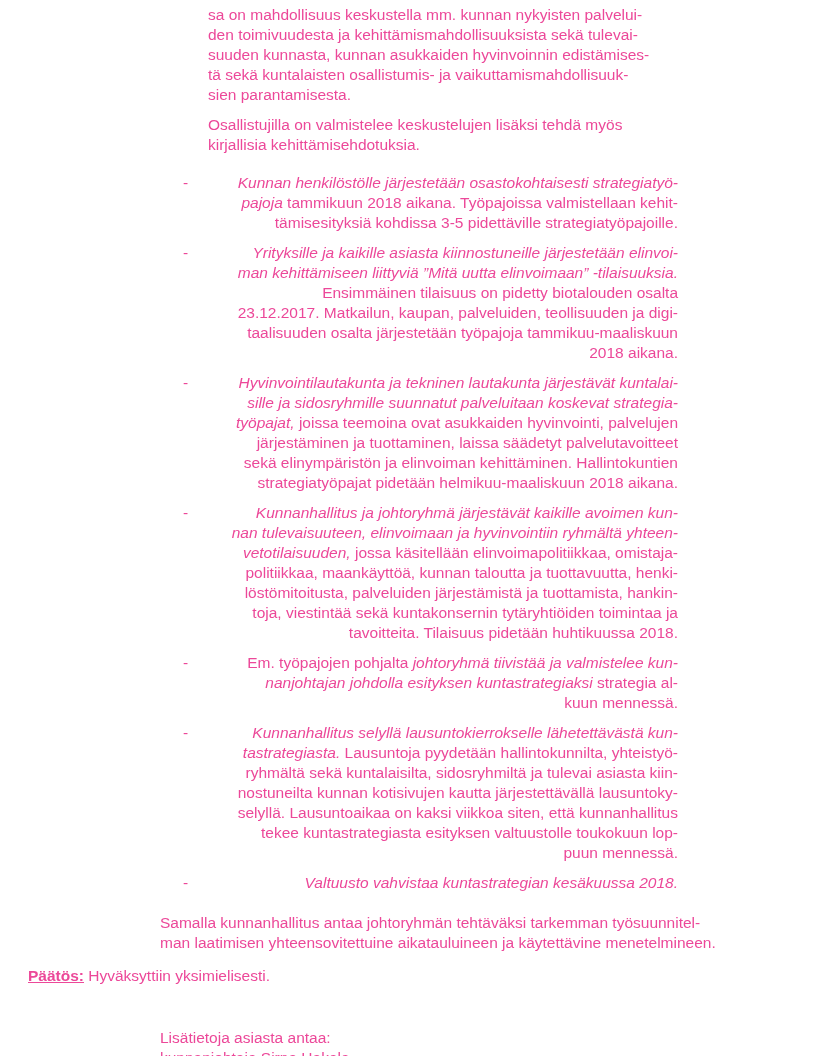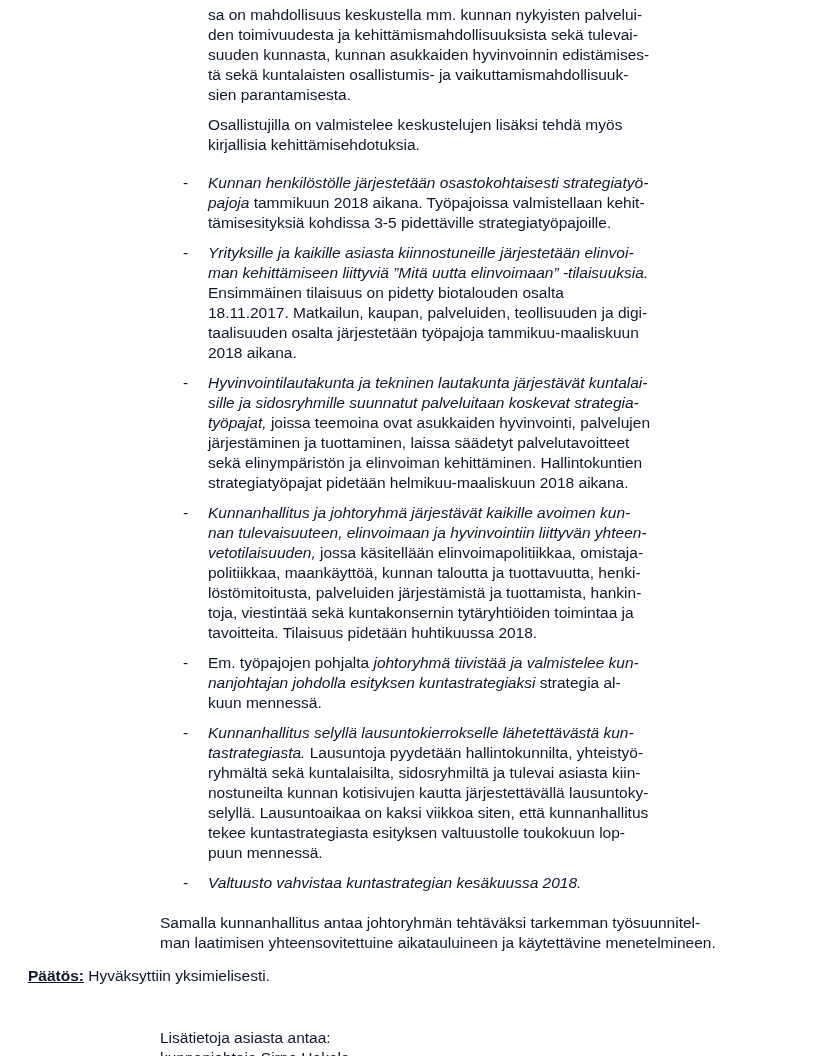--- a/index.html
+++ b/index.html
@@ -4,35 +4,35 @@
 <style>
   html,body{margin:0;padding:0;background:#ffffff;}
   .page{
     position:relative;
     width:816px;height:1056px;
     overflow:hidden;
     background:#ffffff;
     font-family:"Liberation Sans","DejaVu Sans",sans-serif;
     font-size:15.5px;
     line-height:20px;
-    color:#0f172a;
+    color:#ec4899;
     box-sizing:border-box;
   }
   .page>.block{margin-top:10px;}
   .page>.block:nth-child(1){margin-top:5px;}
   .page>.block:nth-child(3){margin-top:18px;}
   .page>.block:nth-child(10){margin-top:20px;}
   .page>.block:nth-child(11){margin-top:13px;margin-left:28px;}
   .page>.block:nth-child(12){margin-top:42px;}
 
   .block.body-ind{margin-left:208px;width:470px;}
   .block.outer{margin-left:160px;width:540px;}
   .block.bullet{position:relative;margin-left:183px;width:495px;}
   .block.bullet .dash{position:absolute;left:0;top:0;}
-  .block.bullet .bullet-text{margin-left:25px;}
+  .block.bullet .bullet-text{margin-left:25px;text-align:right;}
 
   .line{height:20px;white-space:pre;}
   .seg-italic{font-style:italic;}
   .seg-bold-underline{font-weight:700;text-decoration:underline;}
 </style>
 </head>
 <body>
 
 <div class="page">
     <div class="block body-ind">
@@ -53,41 +53,41 @@
         <div class="line"><span class="seg-italic">pajoja</span><span> tammikuun 2018 aikana. Työpajoissa valmistellaan kehit-</span></div>
         <div class="line"><span>tämisesityksiä kohdissa 3-5 pidettäville strategiatyöpajoille.</span></div>
       </div>
     </div>
     <div class="block bullet">
       <span class="dash">-</span>
       <div class="bullet-text">
         <div class="line"><span class="seg-italic">Yrityksille ja kaikille asiasta kiinnostuneille järjestetään elinvoi-</span></div>
         <div class="line"><span class="seg-italic">man kehittämiseen liittyviä ”Mitä uutta elinvoimaan” -tilaisuuksia.</span></div>
         <div class="line"><span>Ensimmäinen tilaisuus on pidetty biotalouden osalta</span></div>
-        <div class="line"><span>18.11.2017. Matkailun, kaupan, palveluiden, teollisuuden ja digi-</span></div>
+        <div class="line"><span>23.12.2017. Matkailun, kaupan, palveluiden, teollisuuden ja digi-</span></div>
         <div class="line"><span>taalisuuden osalta järjestetään työpajoja tammikuu-maaliskuun</span></div>
         <div class="line"><span>2018 aikana.</span></div>
       </div>
     </div>
     <div class="block bullet">
       <span class="dash">-</span>
       <div class="bullet-text">
         <div class="line"><span class="seg-italic">Hyvinvointilautakunta ja tekninen lautakunta järjestävät kuntalai-</span></div>
         <div class="line"><span class="seg-italic">sille ja sidosryhmille suunnatut palveluitaan koskevat strategia-</span></div>
         <div class="line"><span class="seg-italic">työpajat,</span><span> joissa teemoina ovat asukkaiden hyvinvointi, palvelujen</span></div>
         <div class="line"><span>järjestäminen ja tuottaminen, laissa säädetyt palvelutavoitteet</span></div>
         <div class="line"><span>sekä elinympäristön ja elinvoiman kehittäminen. Hallintokuntien</span></div>
         <div class="line"><span>strategiatyöpajat pidetään helmikuu-maaliskuun 2018 aikana.</span></div>
       </div>
     </div>
     <div class="block bullet">
       <span class="dash">-</span>
       <div class="bullet-text">
         <div class="line"><span class="seg-italic">Kunnanhallitus ja johtoryhmä järjestävät kaikille avoimen kun-</span></div>
-        <div class="line"><span class="seg-italic">nan tulevaisuuteen, elinvoimaan ja hyvinvointiin liittyvän yhteen-</span></div>
+        <div class="line"><span class="seg-italic">nan tulevaisuuteen, elinvoimaan ja hyvinvointiin ryhmältä yhteen-</span></div>
         <div class="line"><span class="seg-italic">vetotilaisuuden,</span><span> jossa käsitellään elinvoimapolitiikkaa, omistaja-</span></div>
         <div class="line"><span>politiikkaa, maankäyttöä, kunnan taloutta ja tuottavuutta, henki-</span></div>
         <div class="line"><span>löstömitoitusta, palveluiden järjestämistä ja tuottamista, hankin-</span></div>
         <div class="line"><span>toja, viestintää sekä kuntakonsernin tytäryhtiöiden toimintaa ja</span></div>
         <div class="line"><span>tavoitteita. Tilaisuus pidetään huhtikuussa 2018.</span></div>
       </div>
     </div>
     <div class="block bullet">
       <span class="dash">-</span>
       <div class="bullet-text">

